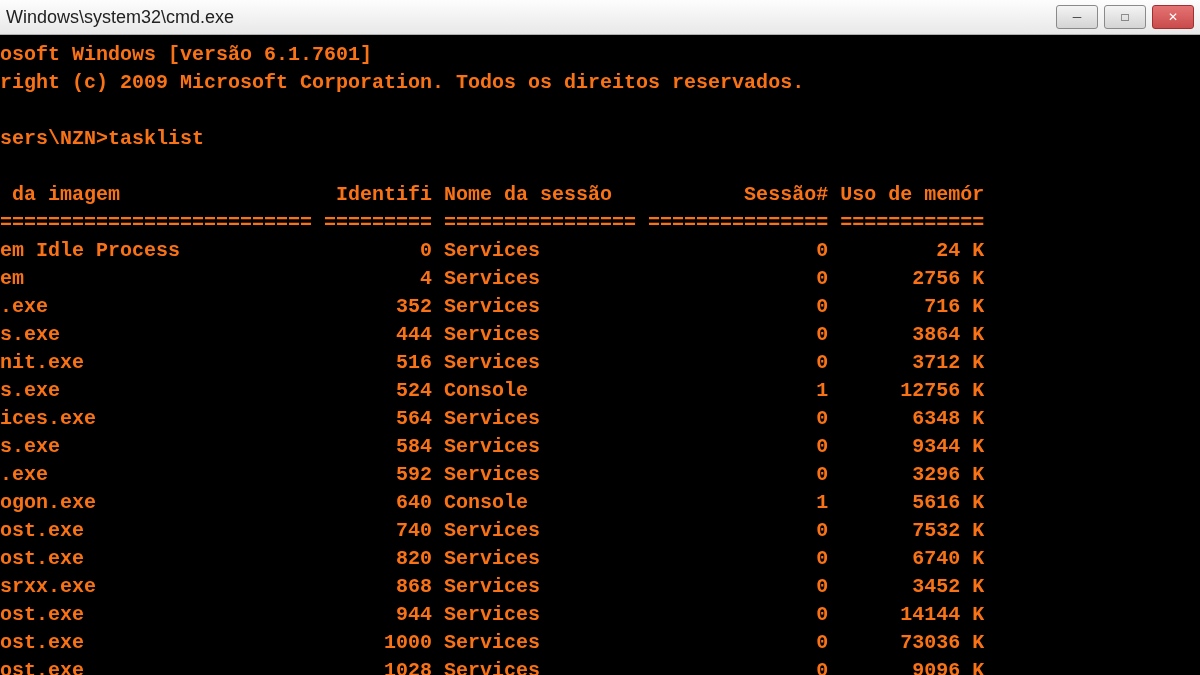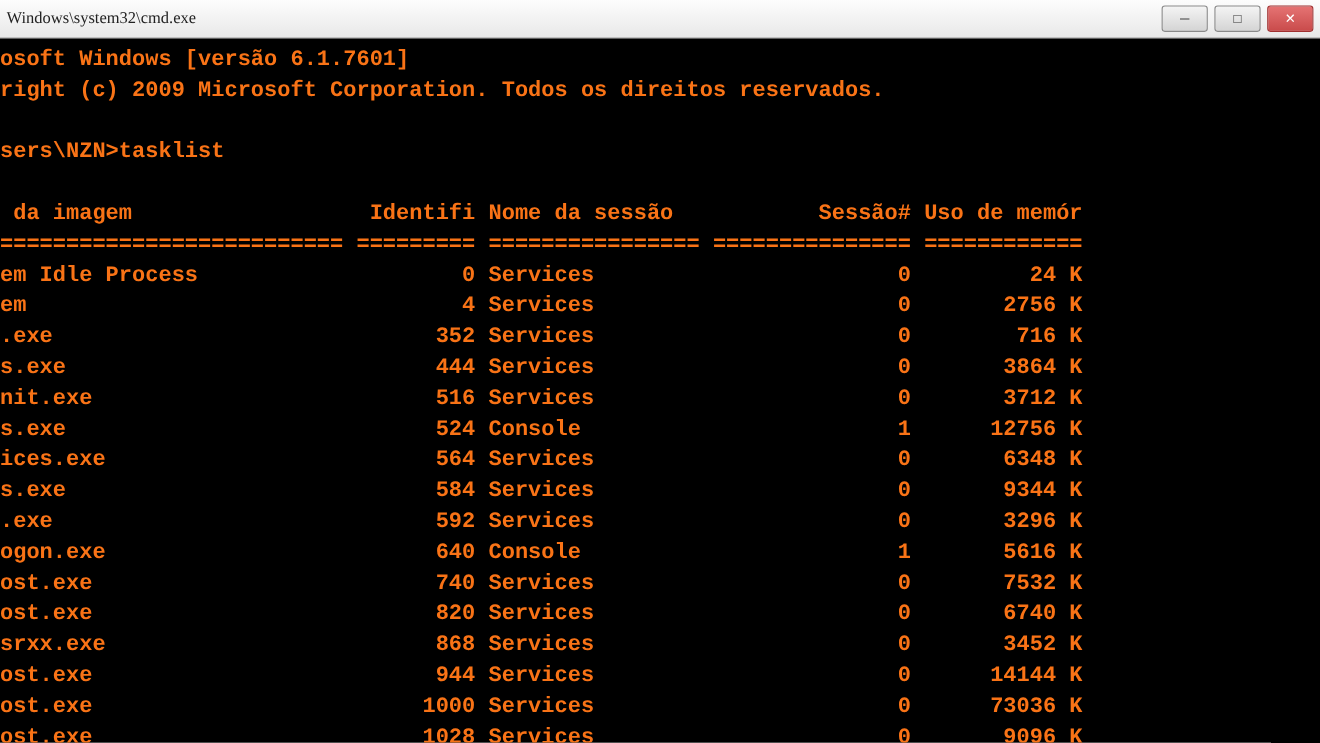--- a/index.html
+++ b/index.html
@@ -1,18 +1,18 @@
 <!DOCTYPE html>
 <html><head>
 <meta charset="utf-8">
 <style>
   html,body{margin:0;padding:0;width:1200px;height:675px;overflow:hidden;background:#d0d0d0;font-family:Consolas,"Courier New",monospace;}
   .window{position:relative;width:1200px;height:675px;box-sizing:border-box;}
   .titlebar{background:linear-gradient(to bottom,#fdfdfd,#e8e8e8);height:34px;border-bottom:1px solid #b0b0b0;display:flex;align-items:center;justify-content:space-between;padding-left:6px;}
-  .titlebar .title{font-family:Liberation Serif, serif;font-size:15px;color:#222;white-space:nowrap;overflow:hidden;}
+  .titlebar .title{font-family:Liberation Sans, sans-serif;font-size:18px;color:#222;white-space:nowrap;overflow:hidden;}
   .window-controls{display:flex;height:24px;margin-right:6px;gap:6px;}
   .ctrl-btn{width:40px;height:22px;border:1px solid #8a8a8a;border-radius:3px;background:linear-gradient(to bottom,#f4f4f4,#d4d4d4);display:flex;align-items:center;justify-content:center;font-family:Arial,sans-serif;font-size:12px;color:#333;}
   .ctrl-btn.close{background:linear-gradient(to bottom,#e57373,#c94b4b);color:#fff;border-color:#a03030;}
   .console-area{background:#000;color:#f97316;font-size:20px;line-height:28px;padding:6px 0 6px 0;height:calc(675px - 34px);box-sizing:border-box;white-space:pre;letter-spacing:0px;font-weight:bold;overflow:hidden;}
 </style>
 </head>
 <body>
 
 <div class="window">
   <div class="titlebar">

